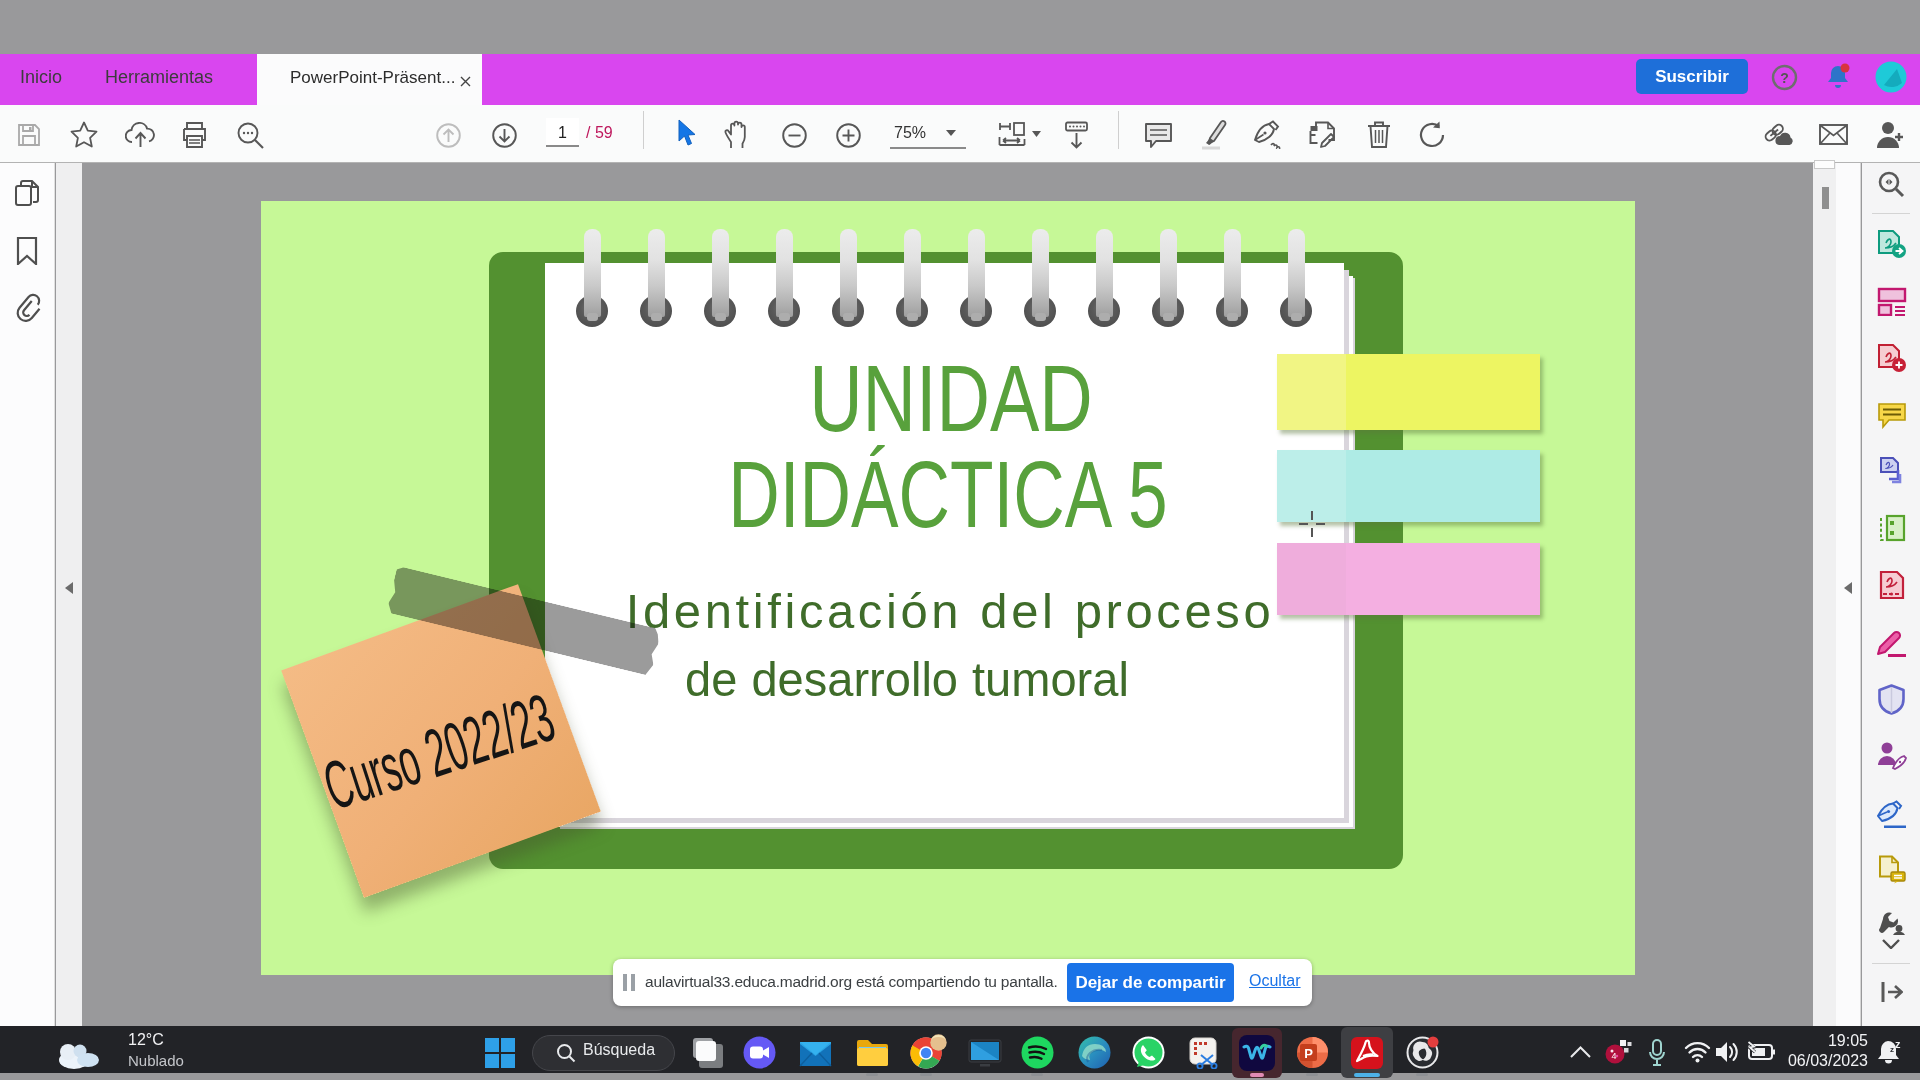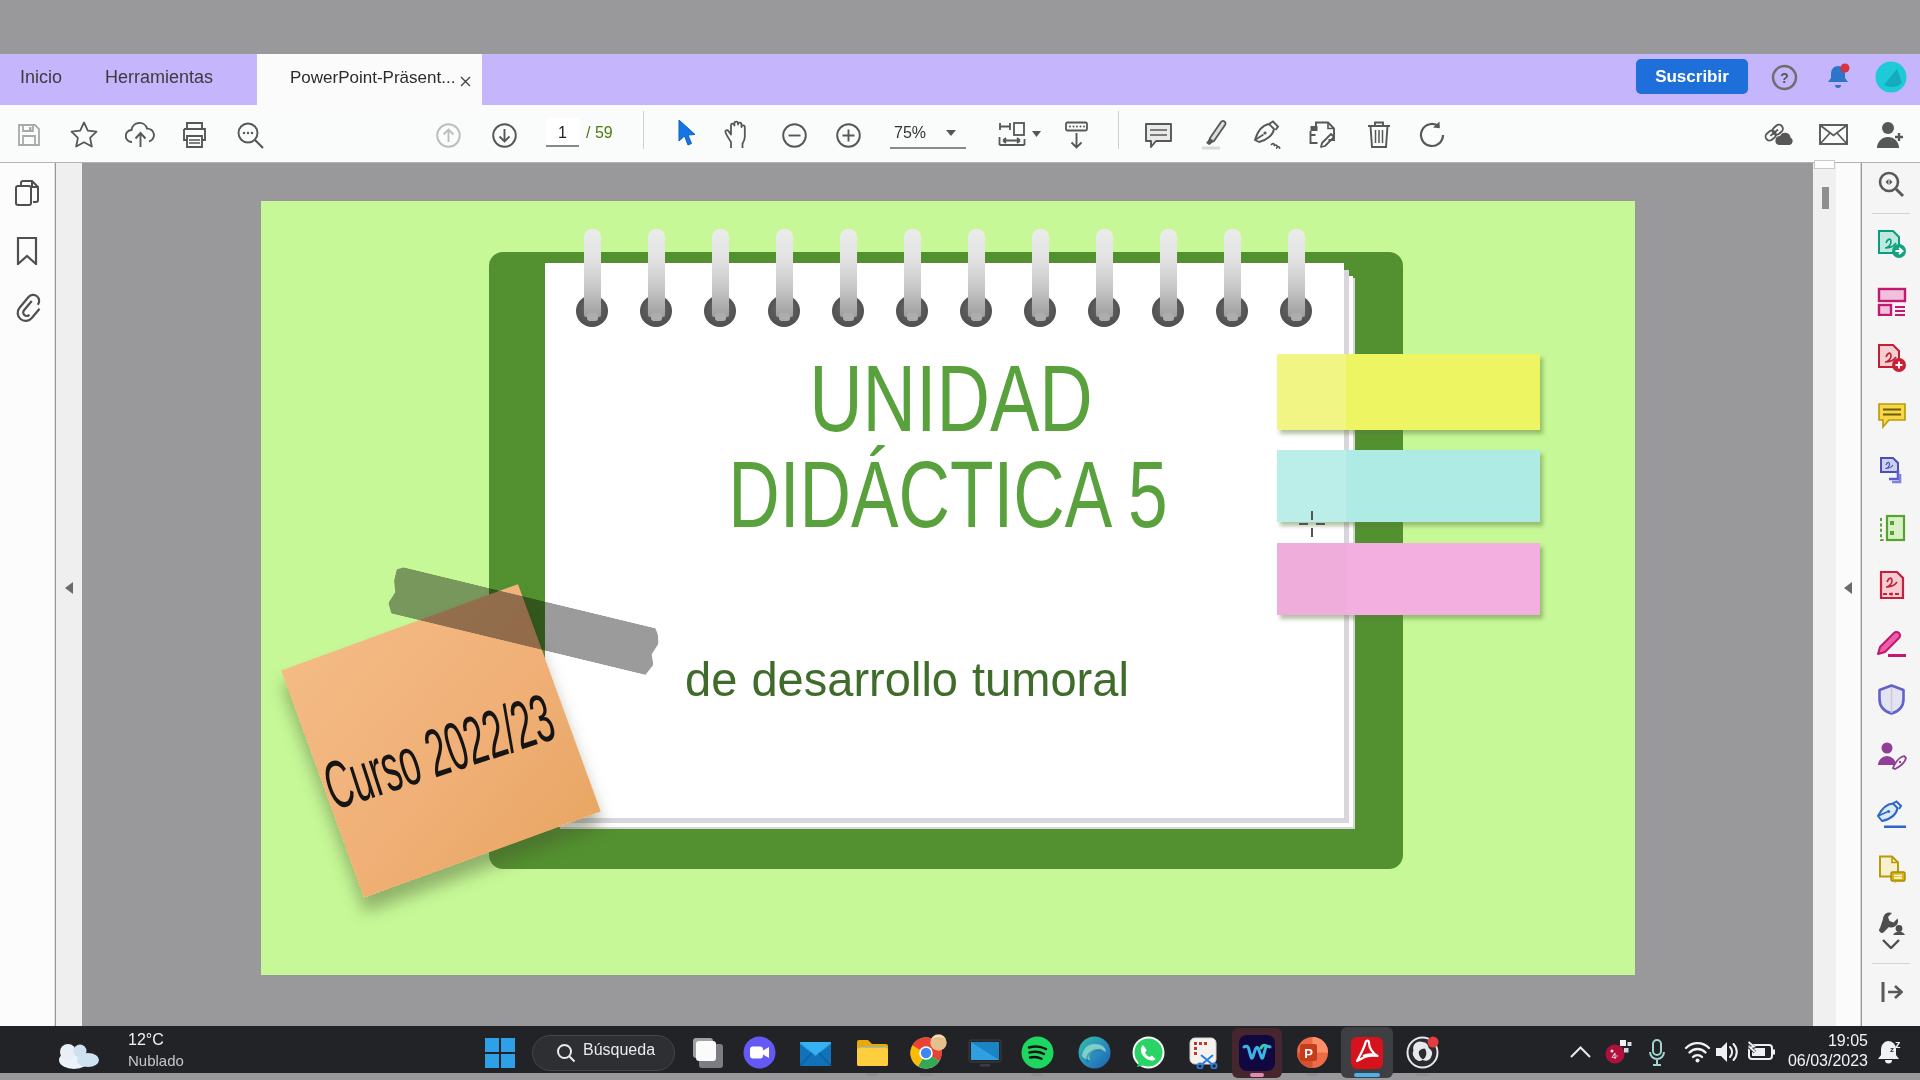--- a/index.html
+++ b/index.html
@@ -5,21 +5,21 @@
   * { margin:0; padding:0; box-sizing:border-box; }
   html,body { width:1920px; height:1080px; overflow:hidden; font-family:"Liberation Sans", sans-serif; }
   .abs { position:absolute; }
   #app { position:relative; width:1920px; height:1080px; background:#99999b; }
 
   
   #titlebar { left:0; top:0; width:1920px; height:28px; background:#f6f7f9; }
   #titletext { left:28px; top:5px; font-size:15px; color:#1c1c1c; }
   #menubar { left:0; top:28px; width:1920px; height:25px; background:#f0f1f3; border-bottom:1px solid #d8d9da; }
   .menuitem { position:absolute; top:3px; font-size:15px; color:#1d1d1d; }
-  #tabbar { left:0; top:54px; width:1920px; height:51px; background:#c4b5fd;padding-left:8px; }
+  #tabbar { left:0; top:54px; width:1920px; height:51px; background:#d946ef;padding-left:8px; }
   .tabtxt { position:absolute; top:13px; font-size:18px; color:#3c3c3c; }
   #activetab { left:257px; top:0px; width:225px; height:51px; background:#fbfbfc; }
   #toolbar { left:0; top:105px; width:1920px; height:58px; background:#fafbfb; border-bottom:1px solid #b3b3b3; }
 
   
   #leftpanel { left:0; top:163px; width:55px; height:863px; background:#fcfcfd; border-right:1px solid #e0e0e0; }
   #leftstrip { left:56px; top:163px; width:26px; height:863px; background:#efeff0; }
   #canvas { left:82px; top:163px; width:1731px; height:1027px; background:#99999b; }
   #scrolltrack { left:1813px; top:163px; width:23px; height:863px; background:#f0f0f1; }
   #rightstrip { left:1836px; top:163px; width:25px; height:863px; background:#fbfbfc; border-right:1px solid #d6d6d6; }
@@ -235,21 +235,21 @@
       <rect x="1" y="1" width="27" height="19" fill="none" stroke="#575757" stroke-width="1.9"></rect>
       <path d="M1.5 1.5 L14.5 11.5 L27.5 1.5 M1.5 19.5 L10.5 9.5 M27.5 19.5 L18.5 9.5" fill="none" stroke="#575757" stroke-width="1.7"></path>
     </svg>
 
     <svg class="abs" style="left:1875px;top:15px" width="30" height="29" viewBox="0 0 30 29">
       <circle cx="13" cy="8" r="6" fill="#575757"></circle>
       <path d="M2 28 a11 11 0 0 1 22 0 z" fill="#575757"></path>
       <path d="M24 13 v8 M20 17 h8" stroke="#575757" stroke-width="2.4"></path>
     </svg>
     <div class="abs" style="left:546px;top:13px;width:33px;height:29px;background:#fff;border-bottom:2px solid #8a8a8a;font-size:16px;color:#222;text-align:center;line-height:29px">1</div>
-    <div class="abs" style="left:586px;top:19px;font-size:16px;color:#4d7c0f">/ 59</div>
+    <div class="abs" style="left:586px;top:19px;font-size:16px;color:#be185d">/ 59</div>
     <div class="abs" style="left:643px;top:6px;width:1px;height:38px;background:#cfcfcf"></div>
     <div class="abs" style="left:1118px;top:6px;width:1px;height:38px;background:#cfcfcf"></div>
     <div class="abs" style="left:894px;top:19px;font-size:16px;color:#333">75%</div>
     <div class="abs" style="left:890px;top:42px;width:76px;height:2px;background:#8a8a8a"></div>
     <svg class="abs" style="left:946px;top:25px" width="10" height="6" viewBox="0 0 10 6">
         <path d="M0 0 L5 6 L10 0 z" fill="#555"></path>
       </svg>
   </div>
 
   <div class="abs" id="leftpanel">
@@ -308,20 +308,21 @@
           <div class="ringtip" style="left:901.5px"></div>
           <div class="ringdot" style="left:955px"></div>
           <div class="ringbar" style="left:962.5px"></div>
           <div class="ringtip" style="left:965.5px"></div>
           <div class="ringdot" style="left:1019px"></div>
           <div class="ringbar" style="left:1026.5px"></div>
           <div class="ringtip" style="left:1029.5px"></div>
         </div>
       <div class="abs" id="title1">UNIDAD</div>
       <div class="abs" id="title2">DIDÁCTICA 5</div>
+      <div class="abs" id="body1">Identificación del proceso</div>
       <div class="abs" id="body2">de desarrollo tumoral</div>
       <div class="abs tab3" id="tabyellow">
           <div class="l"></div>
           <div class="r"></div>
         </div>
       <div class="abs tab3" id="tabcyan">
           <div class="l"></div>
           <div class="r"></div>
         </div>
       <div class="abs tab3" id="tabpink">
@@ -444,20 +445,27 @@
     <svg class="abs" style="left:20px;top:776px" width="18" height="10" viewBox="0 0 18 10">
         <path d="M1 1 L9 9 L17 1" fill="none" stroke="#4e4e4e" stroke-width="2.4"></path>
       </svg>
     <div class="abs" style="left:10px;top:800px;width:38px;height:1px;background:#d4d4d4"></div>
     <svg class="abs" style="left:19px;top:818px" width="22" height="22" viewBox="0 0 22 22">
       <path d="M2 1 v20" stroke="#595959" stroke-width="3"></path>
       <path d="M7 11 h13 M14 5 l6.5 6 -6.5 6" fill="none" stroke="#595959" stroke-width="2.6"></path>
     </svg>
   </div>
 
+  <div class="abs" id="notif">
+    <div class="abs" style="left:10px;top:15px;width:4px;height:17px;background:#9aa0a6"></div>
+    <div class="abs" style="left:18px;top:15px;width:4px;height:17px;background:#9aa0a6"></div>
+    <div class="abs" style="left:32px;top:14px;font-size:15.5px;letter-spacing:-0.2px;color:#3c4043">aulavirtual33.educa.madrid.org está compartiendo tu pantalla.</div>
+    <div class="abs" id="notifbtn">Dejar de compartir</div>
+    <div class="abs" style="left:636px;top:13px;font-size:16px;color:#1a73e8;text-decoration:underline">Ocultar</div>
+  </div>
 
   <div class="abs" id="taskbar">
 
     <svg class="abs" style="left:52px;top:12px" width="52" height="32" viewBox="0 0 52 32">
       <ellipse cx="22" cy="22" rx="15" ry="9" fill="#ecf3fa"></ellipse>
       <circle cx="16" cy="14" r="8" fill="#e8eff6"></circle>
       <circle cx="28" cy="13" r="6.5" fill="#cfe0ef"></circle>
       <ellipse cx="36" cy="22" rx="11" ry="7" fill="#cfe2f2"></ellipse>
     </svg>
     <div class="abs" style="left:128px;top:5px;font-size:16px;color:#f1f1f3">12°C</div>

